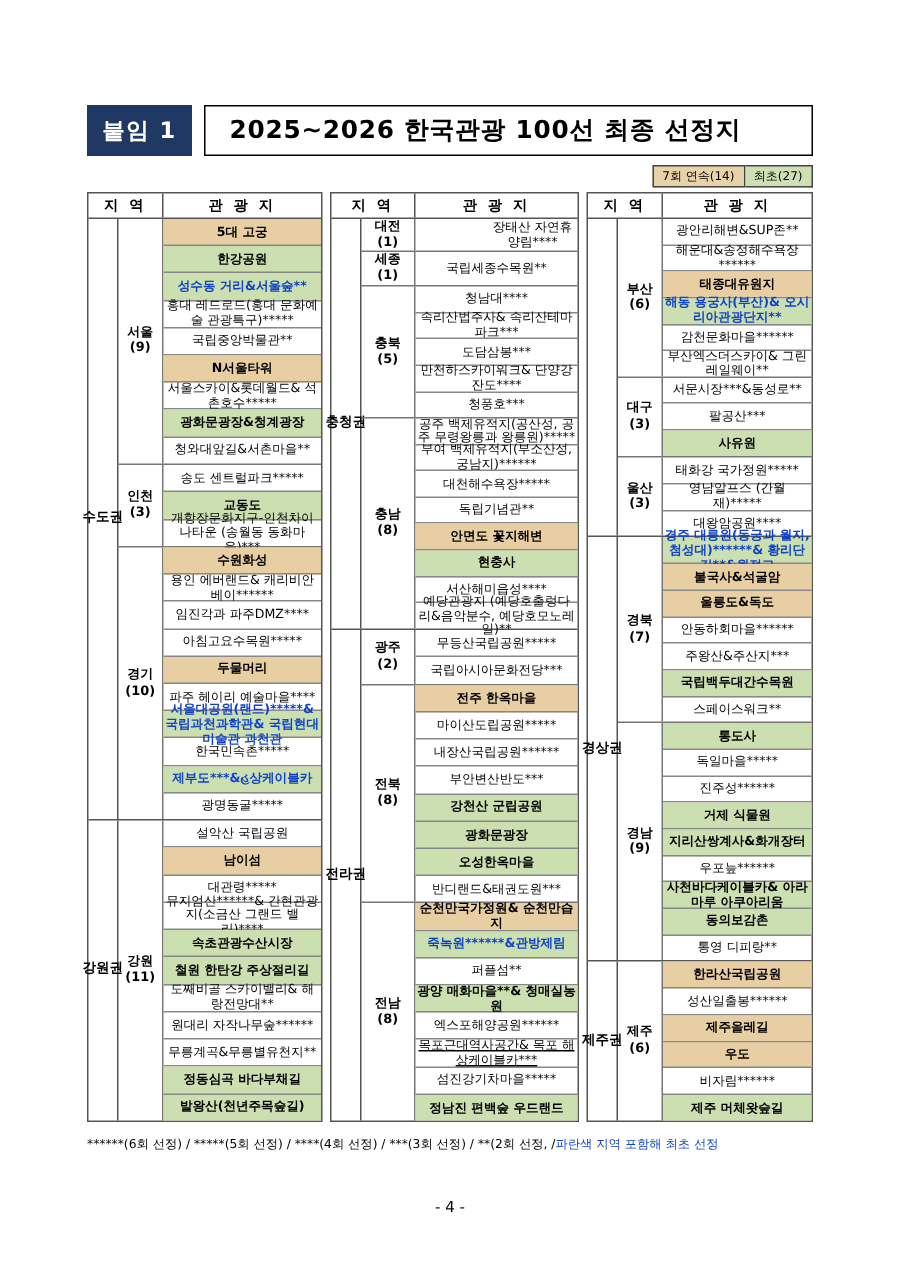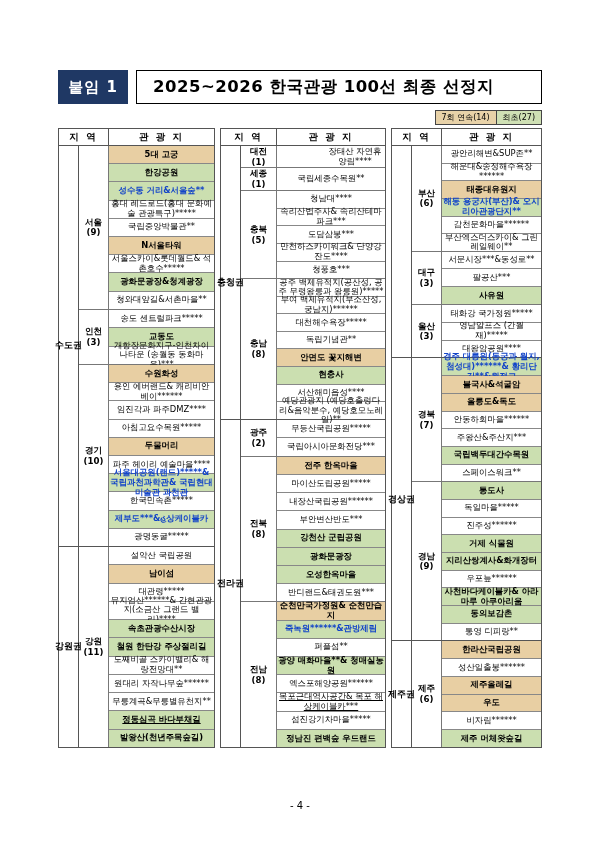--- a/index.html
+++ b/index.html
@@ -292,21 +292,21 @@
                 <div class="prov-rows">
                   <div class="site" style="flex: 1 1 0px;">설악산 국립공원</div>
                   <div class="site bg-orange" style="flex: 1 1 0px;">남이섬</div>
                   <div class="site" style="flex: 1 1 0px;">대관령*****</div>
                   <div class="site" style="flex: 1 1 0px;">뮤지엄산******&amp; 간현관광지(소금산 그랜드 밸리)****</div>
                   <div class="site bg-green" style="flex: 1 1 0px;">속초관광수산시장</div>
                   <div class="site bg-green" style="flex: 1 1 0px;">철원 한탄강 주상절리길</div>
                   <div class="site" style="flex: 1 1 0px;">도째비골 스카이밸리&amp; 해랑전망대**</div>
                   <div class="site" style="flex: 1 1 0px;">원대리 자작나무숲******</div>
                   <div class="site" style="flex: 1 1 0px;">무릉계곡&amp;무릉별유천지**</div>
-                  <div class="site bg-green" style="flex: 1 1 0px; text-decoration: underline;">정동심곡 바다부채길</div>
+                  <div class="site bg-green" style="flex: 1 1 0px;">정동심곡 바다부채길</div>
                   <div class="site bg-green" style="flex: 1 1 0px;">발왕산(천년주목숲길)</div>
                 </div>
               </div>
             </div>
           </div>
         </div>
       </div>
       <div class="col c2" style="height: 620px;">
         <div class="col-head">
           <div class="h-region" style="width: 56px;">지 역</div>
@@ -530,15 +530,18 @@
                   <div class="site" style="flex: 1 1 0px;">비자림******</div>
                   <div class="site bg-green" style="flex: 1 1 0px;">제주 머체왓숲길</div>
                 </div>
               </div>
             </div>
           </div>
         </div>
       </div>
     </div>
 
+  <div class="footnote">
+    <span>******(6회 선정) / *****(5회 선정) / ****(4회 선정) / ***(3회 선정) / **(2회 선정, /</span><span class="blue">파란색 지역 포함해 최초 선정</span>
+  </div>
 
   <div class="pageno">- 4 -</div>
 </div>
 
 </body></html>

